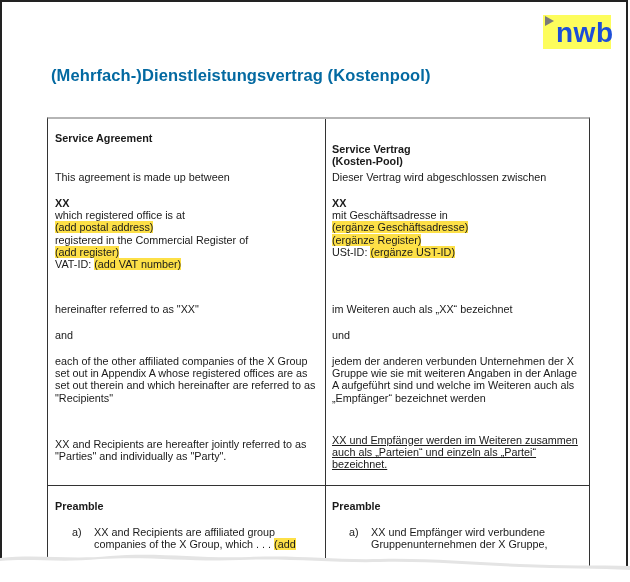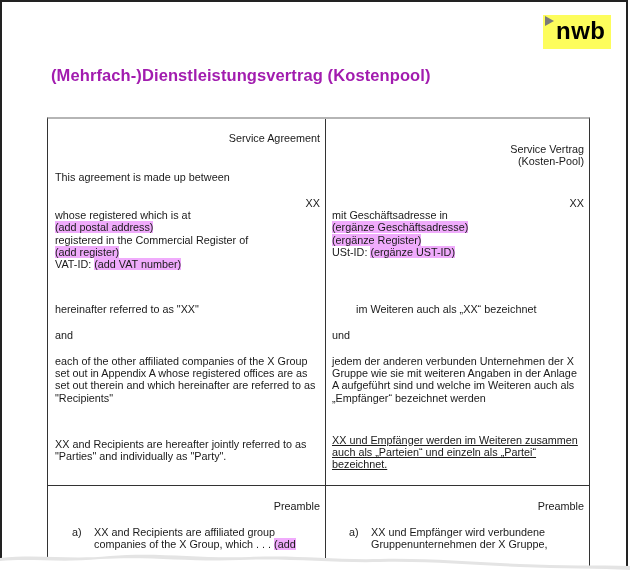--- a/index.html
+++ b/index.html
@@ -21,44 +21,44 @@
     position: absolute; left: 541px; top: 13px; width: 68px; height: 34px;
     background: #fdfd5c;
   }
   .logo-flag {
     position: absolute; left: 2px; top: 1px; width: 0; height: 0;
     border-top: 5px solid transparent; border-bottom: 5px solid transparent;
     border-left: 9px solid #7a7a7a;
   }
   .logo-text {
     position: absolute; left: 13px; top: 2px;
-    font-size: 24px; font-weight: bold; color: #000000; letter-spacing: 0.5px; text-align: center;
+    font-size: 28px; font-weight: bold; color: #1d4ed8; letter-spacing: 0.5px; text-align: center;
   }
   .title {
     position: absolute; left: 49px; top: 64px;
-    font-size: 16.5px; font-weight: bold; color: #a21caf; letter-spacing: 0.1px;
+    font-size: 16.5px; font-weight: bold; color: #0369a1; letter-spacing: 0.1px;
   }
   .table {
     position: absolute; left: 45px; top: 115px; width: 543px; height: 500px;
     border-top: 2px solid #b5b5b5;
     border-left: 1px solid #333;
     border-right: 1px solid #333;
     box-sizing: border-box;
   }
   .col-divider {
     position: absolute; left: 277px; top: 0; width: 1px; height: 100%; background: #333;
   }
   .row-divider {
     position: absolute; left: 0; top: 366px; width: 100%; height: 1px; background: #333;
   }
   .cell { position: absolute; font-size: 10.8px; line-height: 12.2px; }
   .cell.left { left: 7px; width: 265px; }
   .cell.right { left: 284px; width: 252px; }
-  .b { font-weight: normal; text-align: right; }
-  .hl { background: #f0abfc; }
+  .b { font-weight: bold; }
+  .hl { background: #fde047; }
   .item { position: relative; padding-left: 39px; }
   .item .mk { position: absolute; left: 17px; top: 0; }
   .torn {
     position: absolute; left: 0; top: 548px; width: 630px; height: 34px;
   }
 </style>
 </head>
 <body>
 
 <div class="page">
@@ -74,21 +74,21 @@
     <div class="col-divider"></div>
     <div class="row-divider"></div>
 
     <div class="cell left b" style="top:13px;">
       <div>Service Agreement</div>
     </div>
     <div class="cell left" style="top:52px;">This agreement is made up between</div>
 
     <div class="cell left" style="top:78px;">
       <div class="b">XX</div>
-      <div>whose registered which is at</div>
+      <div>which registered office is at</div>
       <div><span class="hl">(add postal address)</span></div>
       <div>registered in the Commercial Register of</div>
       <div><span class="hl">(add register)</span></div>
       <div><span>VAT-ID: </span><span class="hl">(add VAT number)</span></div>
     </div>
 
     <div class="cell left" style="top:184px;">hereinafter referred to as "XX"</div>
     <div class="cell left" style="top:210px;">and</div>
     <div class="cell left" style="top:236px;">each of the other affiliated companies of the X Group set out in Appendix A whose registered offices are as set out therein and which hereinafter are referred to as "Recipients"</div>
     <div class="cell left" style="top:319px;">XX and Recipients are hereafter jointly referred to as "Parties" and individually as "Party".</div>
@@ -98,30 +98,31 @@
       <div class="item">
         <span class="mk">a)</span>
         <span>XX and Recipients are affiliated group companies of the X Group, which . . . </span><span class="hl">(add</span>
       </div>
     </div>
 
     <div class="cell right b" style="top:24px;">
       <div>Service Vertrag</div>
       <div>(Kosten-Pool)</div>
     </div>
+    <div class="cell right" style="top:52px;">Dieser Vertrag wird abgeschlossen zwischen</div>
 
     <div class="cell right" style="top:78px;">
       <div class="b">XX</div>
       <div>mit Geschäftsadresse in</div>
       <div><span class="hl">(ergänze Geschäftsadresse)</span></div>
       <div><span class="hl">(ergänze Register)</span></div>
       <div><span>USt-ID: </span><span class="hl">(ergänze UST-ID)</span></div>
     </div>
 
-    <div class="cell right" style="top:184px;margin-left:24px;">im Weiteren auch als „XX“ bezeichnet</div>
+    <div class="cell right" style="top:184px;">im Weiteren auch als „XX“ bezeichnet</div>
     <div class="cell right" style="top:210px;">und</div>
     <div class="cell right" style="top:236px;">jedem der anderen verbunden Unternehmen der X Gruppe wie sie mit weiteren Angaben in der Anlage A aufgeführt sind und welche im Weiteren auch als „Empfänger“ bezeichnet werden</div>
     <div class="cell right" style="top:315px;text-decoration:underline;">XX und Empfänger werden im Weiteren zusammen auch als „Parteien“ und einzeln als „Partei“ bezeichnet.</div>
 
     <div class="cell right b" style="top:381px;">Preamble</div>
     <div class="cell right" style="top:407px;">
       <div class="item">
         <span class="mk">a)</span>
         <span>XX und Empfänger wird verbundene Gruppenunternehmen der X Gruppe,</span>
       </div>

